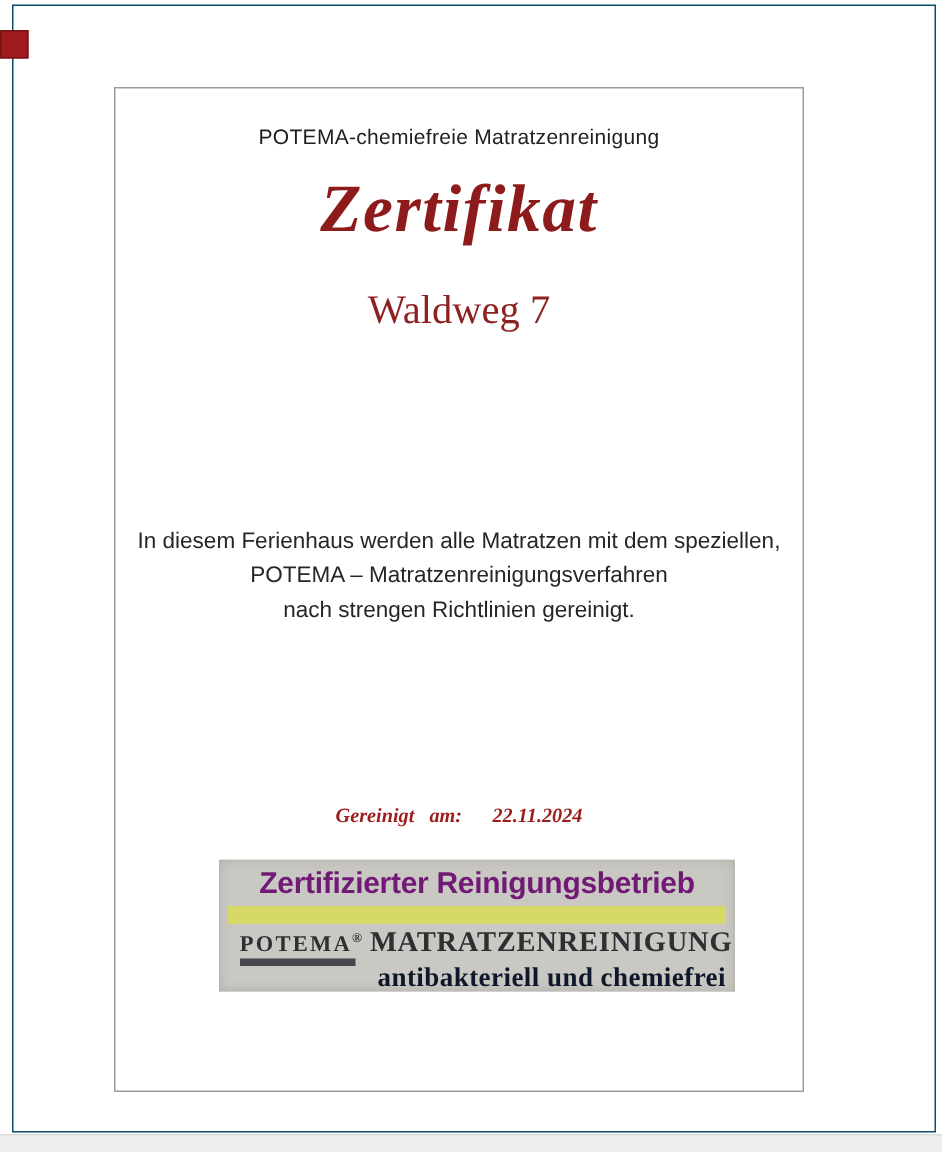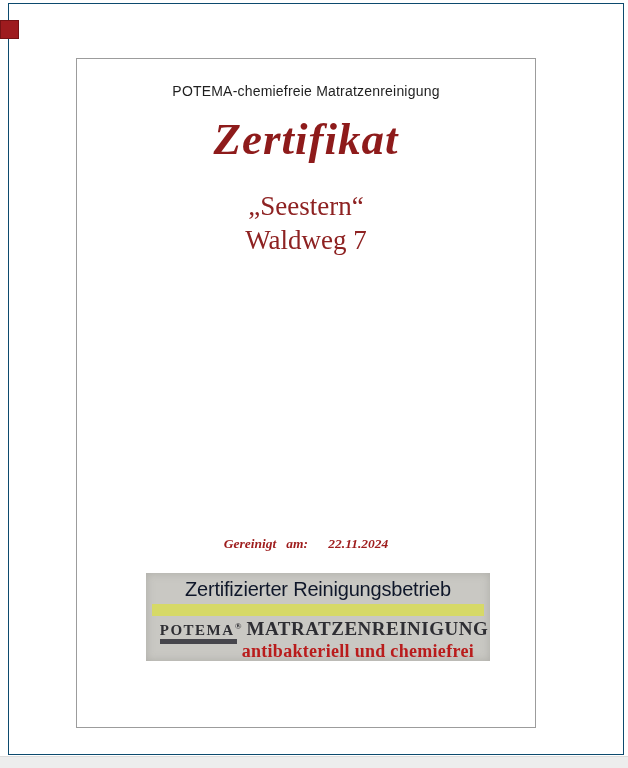--- a/index.html
+++ b/index.html
@@ -79,24 +79,24 @@
   }
   .logo {
     position: absolute; top: 514px; left: 69px;
     width: 344px; height: 88px;
     background: #c9c8c3;
     box-shadow: inset 0 0 8px rgba(120,120,115,0.35);
     color: #2f2f33;
     overflow: hidden;
   }
   .logo-line1 {
-    font-weight: normal; font-size: 20px;
+    font-weight: bold; font-size: 20px;
     text-align: center;
     padding-top: 5px;
-    color: #0f172a;
+    color: #701a75;
     letter-spacing: -0.2px;
   }
   .logo-bar {
     height: 12px;
     background: #d6d967;
     margin: 3px 6px 2px 6px;
   }
   .logo-line2 {
     font-family: "Liberation Serif", serif;
     font-weight: bold; font-size: 19px;
@@ -115,43 +115,47 @@
     left: 0; right: 4px; bottom: -5px;
     height: 5px;
     background: #46464c;
     display: block;
   }
   .reg { font-size: 9px; vertical-align: super; letter-spacing: 0; }
   .logo-line3 {
     font-family: "Liberation Serif", serif;
     font-weight: bold; font-size: 18px;
     text-align: right;
-    padding-right: 16px;
+    padding-right: 6px;
     margin-top: 1px;
-    color: #b91c1c;
+    color: #0f172a;
     letter-spacing: 0.3px;
   }
 </style>
 </head>
 <body>
 
 <div class="red-marker"></div>
 
 <div class="page">
   <div class="cert">
 
     <div class="header-line center">POTEMA-chemiefreie Matratzenreinigung</div>
 
     <div class="cert-title center">Zertifikat</div>
 
     <div class="address center">
-      <div>„Seestern“</div>
       <div>Waldweg 7</div>
     </div>
 
+    <div class="body-par center">
+      <div>In diesem Ferienhaus werden alle Matratzen mit dem speziellen,</div>
+      <div>POTEMA – Matratzenreinigungsverfahren</div>
+      <div>nach strengen Richtlinien gereinigt.</div>
+    </div>
 
 
     <div class="stamp center">
       <div>Gereinigt   am:      22.11.2024</div>
       <div>Dieses Zertifikat ist bis 22.03.2025 gültig.</div>
     </div>
 
     <div class="logo">
       <div class="logo-line1">Zertifizierter Reinigungsbetrieb</div>
       <div class="logo-bar"></div>

